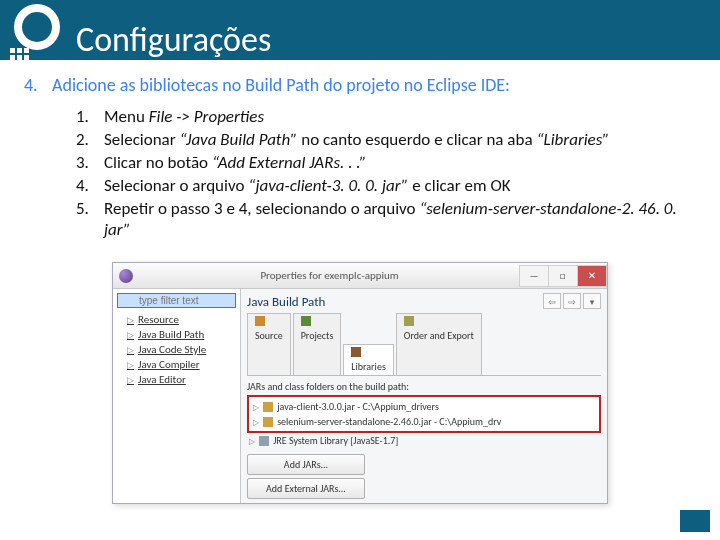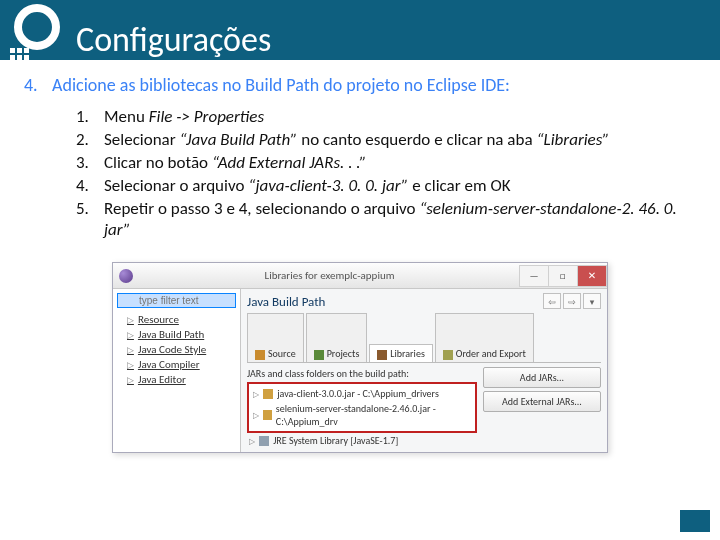--- a/index.html
+++ b/index.html
@@ -27,28 +27,28 @@
   .dlg-body { display: flex; }
   .dlg-left { width: 128px; border-right: 1px solid #c8c8c8; background: #fff; padding: 4px; }
   .filter { border: 1px solid #0a84ff; background: #c7e0ff; color: #0a3a6a; font-size: 10px; padding: 1px 21px; width: 100%; margin-bottom: 4px; }
   .tree-item { font-size: 11px; color: #333; padding: 1px 0 1px 10px; white-space: nowrap; overflow: hidden; text-decoration: underline; }
   .tree-item .tri { color: #888; margin-right: 4px; font-size: 9px; }
   .dlg-right { flex: 1; background: #f5f6f7; padding: 4px 6px; }
   .section-title { font-size: 13px; color: #133b63; margin-bottom: 4px; display: flex; align-items: center; }
   .section-title .navbtns { margin-left: auto; display: flex; gap: 2px; }
   .section-title .nb { width: 18px; height: 16px; border: 1px solid #c0c0c0; background: #fafafa; display: flex; align-items: center; justify-content: center; font-size: 9px; color: #666; }
   .tabs { display: flex; gap: 2px; border-bottom: 1px solid #bcbcbc; margin-bottom: 4px; }
-  .tab { background: #f0f0f0; border: 1px solid #c0c0c0; border-bottom: none; padding: 2px 7px; font-size: 10px; display: flex; align-items: flex-end; gap: 3px; color: #333; }
+  .tab { background: #f0f0f0; border: 1px solid #c0c0c0; border-bottom: none; padding: 2px 7px; font-size: 10px; display: flex; align-items: flex-start; gap: 3px; color: #333; flex-direction: column; }
   .tab.active { background: #fff; font-weight: 400; margin-top: 31px; }
   .tab .ticon { width: 10px; height: 10px; display: inline-block; }
   .tab .ticon.src { background: #c98b2e; }
   .tab .ticon.prj { background: #5a8a3a; }
   .tab .ticon.lib { background: #8a5a2e; }
   .tab .ticon.ord { background: #a0a050; }
-  .mainpane { display: flex; gap: 6px; }
+  .mainpane { display: flex; gap: 6px; flex-direction: column; }
   .listpane { flex: 1; }
   .list-label { font-size: 10px; color: #333; margin-bottom: 2px; }
   .jarbox { border: 2px solid #c02020; background: #fff; padding: 2px; }
   .jar { font-size: 10px; color: #333; display: flex; align-items: center; gap: 4px; padding: 1px 2px; }
   .jar .tri { color: #888; font-size: 8px; }
   .jar .jicon { width: 10px; height: 10px; background: #d0a040; display: inline-block; }
   .libentry { font-size: 10px; color: #333; display: flex; align-items: center; gap: 4px; padding: 1px 2px; }
   .libentry .tri { color: #888; font-size: 8px; }
   .libentry .licon { width: 10px; height: 10px; background: #90a0b0; display: inline-block; }
   .btncol { width: 118px; display: flex; flex-direction: column; gap: 3px; }
@@ -97,21 +97,21 @@
       </div>
       <div class="sub">
         <span class="sn">5.</span>
         <span class="st">Repetir o passo 3 e 4, selecionando o arquivo <i>“selenium-server-standalone-2. 46. 0. jar”</i></span>
       </div>
     </div>
 
   <div class="dialog">
     <div class="dlg-title">
       <span class="eclipse-icon"></span>
-      <span class="t">Libraries for exemplc-appium</span>
+      <span class="t">Properties for exemplc-appium</span>
       <div class="winbtns">
         <div class="wb">—</div>
         <div class="wb">□</div>
         <div class="wb close">✕</div>
       </div>
     </div>
     <div class="dlg-body">
       <div class="dlg-left">
         <input class="filter" placeholder="type filter text" style="">
         <div id="tree">

